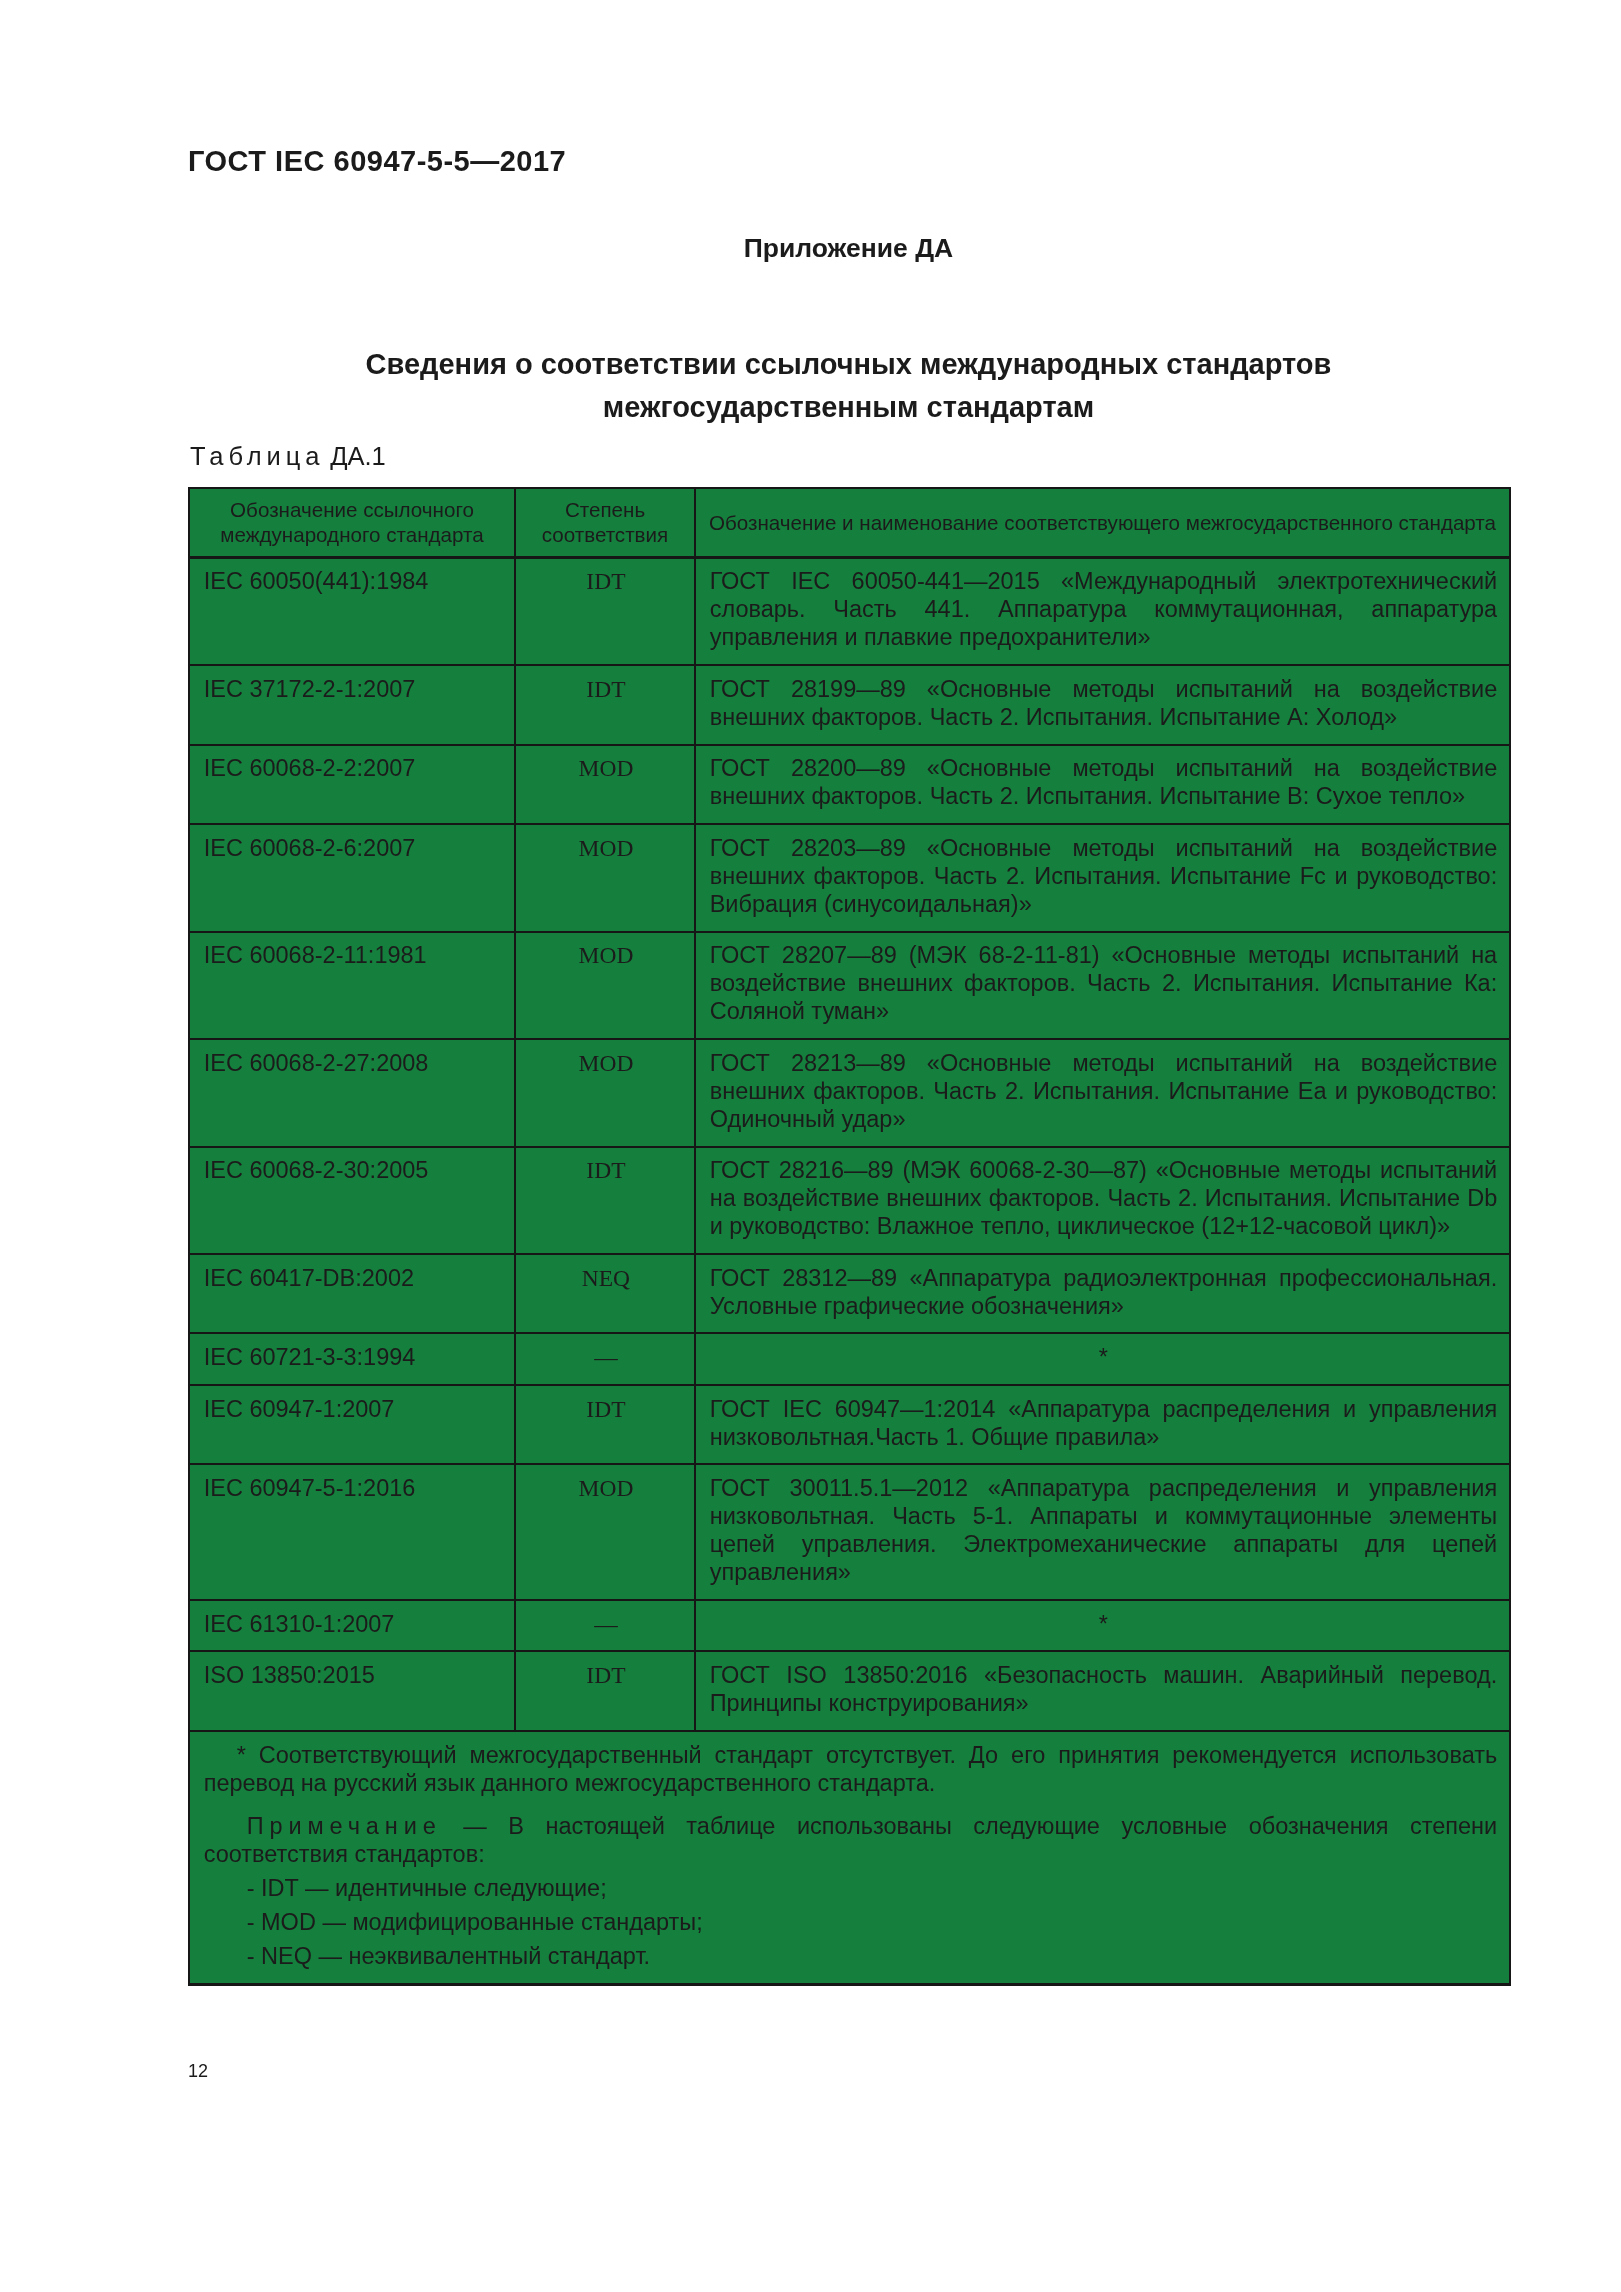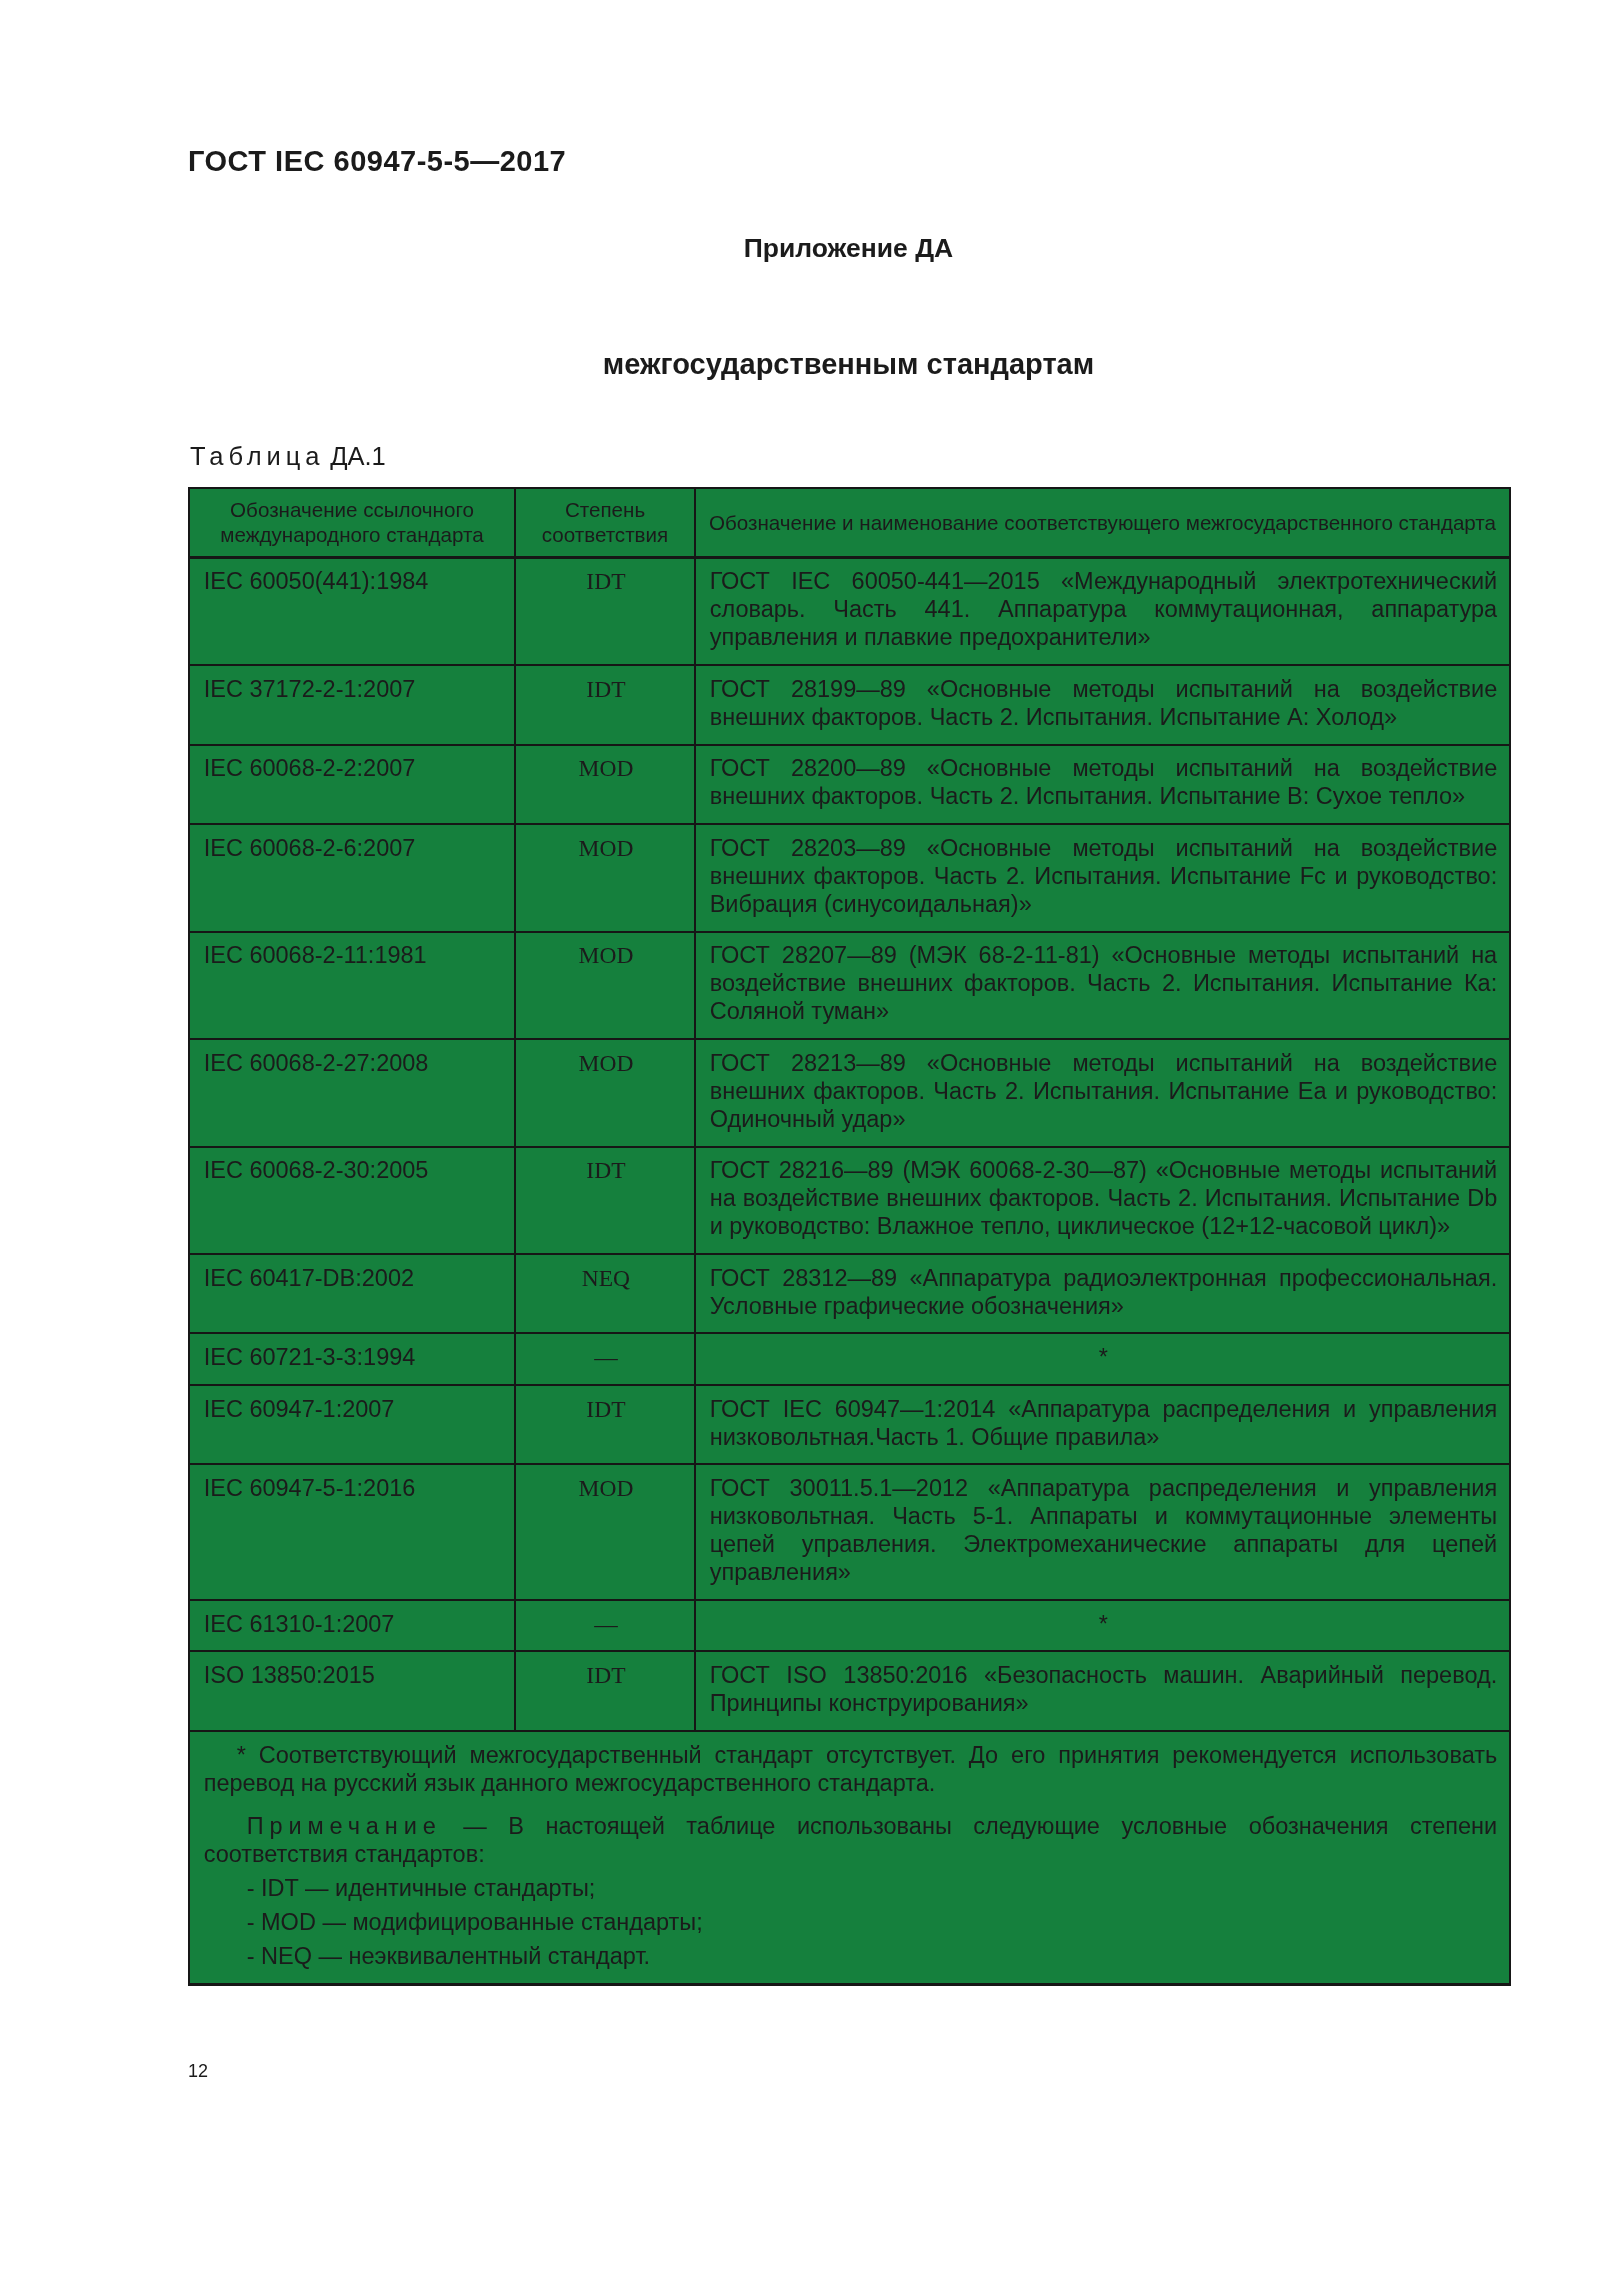--- a/index.html
+++ b/index.html
@@ -88,20 +88,21 @@
 
 <div class="content">
 
   <div class="doc-code">ГОСТ IEC 60947-5-5—2017</div>
 
   <div class="annex">
     <div>Приложение ДА</div>
   </div>
 
   <div class="section-title">
+    <div>Сведения о соответствии ссылочных международных стандартов</div>
     <div>межгосударственным стандартам</div>
   </div>
 
   <div class="table-caption">
     <span class="spaced">Таблица</span><span>ДА.1</span>
   </div>
 
   <table class="gost">
     <colgroup>
         <col class="c1">
@@ -178,21 +179,21 @@
       </tr>
       <tr>
         <td class="c-ref">ISO 13850:2015</td>
         <td class="c-deg">IDT</td>
         <td class="c-desc">ГОСТ ISO 13850:2016 «Безопасность машин. Аварийный перевод. Принципы конструирования»</td>
       </tr>
       <tr>
         <td class="footcell" colspan="3">
           <div class="foot-star">* Соответствующий межгосударственный стандарт отсутствует. До его принятия рекомендуется использовать перевод на русский язык данного межгосударственного стандарта.</div>
           <div class="note-para"><span class="note-label">Примечание</span><span> —  В настоящей таблице использованы следующие условные обозначения степени соответствия стандартов:</span></div>
-          <div class="note-item">- IDT — идентичные стандарты;</div>
+          <div class="note-item">- IDT — идентичные следующие;</div>
           <div class="note-item">- MOD — модифицированные стандарты;</div>
           <div class="note-item">- NEQ — неэквивалентный стандарт.</div>
         </td>
       </tr>
     </tbody>
   </table>
 
 </div>
 
 <div class="page-number">12</div>

